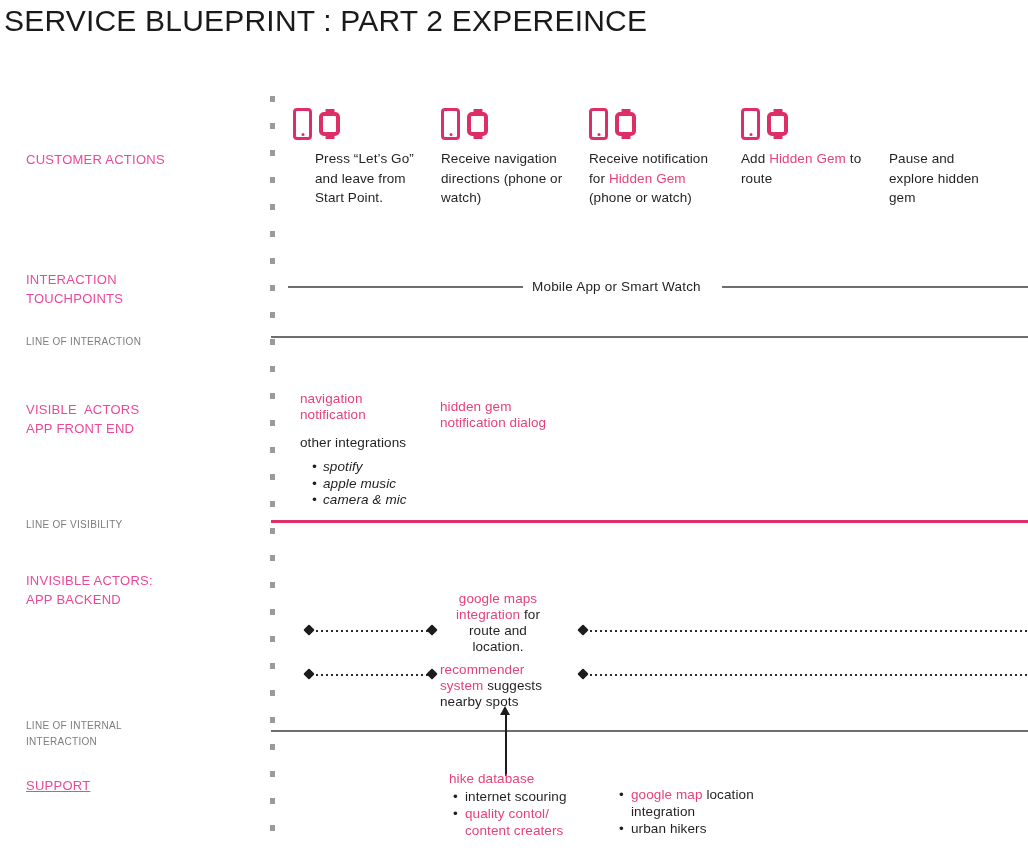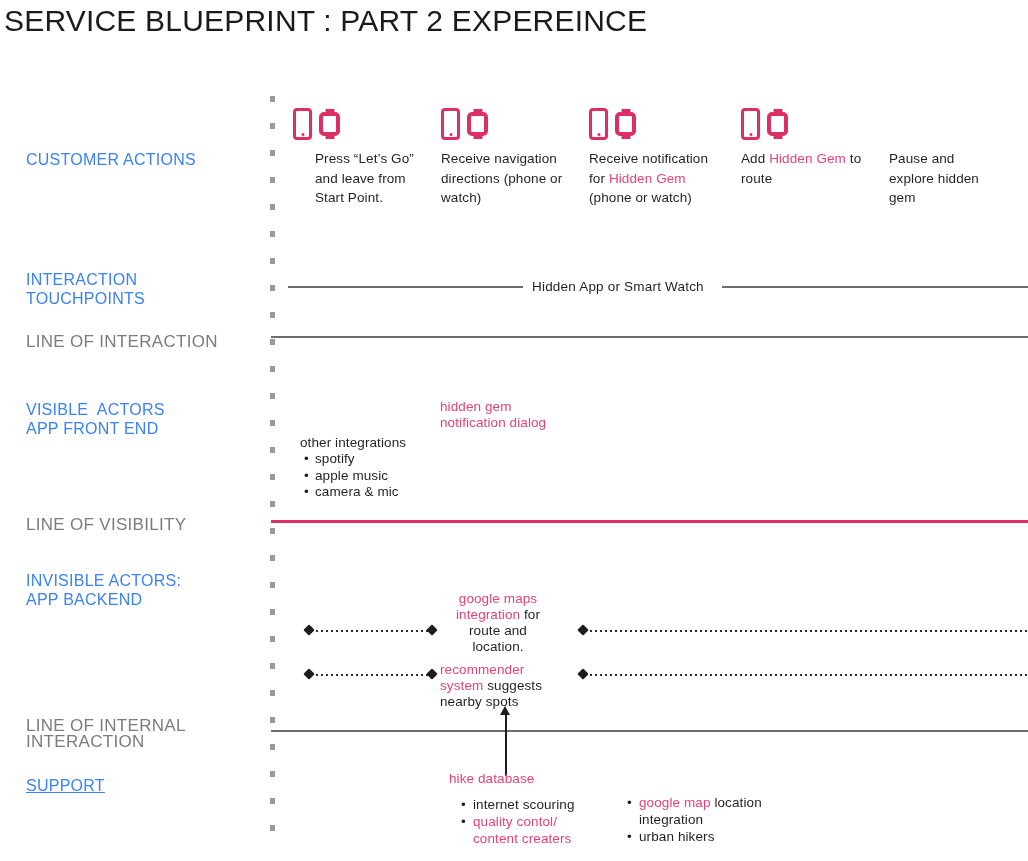--- a/index.html
+++ b/index.html
@@ -30,29 +30,29 @@
     letter-spacing: 0.2px;
     color: #1a1a1a;
     font-weight: 400;
     white-space: nowrap;
   }
 
   
   .row-label {
     position: absolute;
     left: 26px;
-    font-size: 16px;
+    font-size: 13px;
     line-height: 19px;
-    color: #3b82f6;
+    color: #ec4899;
     letter-spacing: 0.25px;
     white-space: pre;
   }
   .row-label.muted {
     color: #7c7c7c;
-    font-size: 17px;
+    font-size: 10px;
     line-height: 16px;
     letter-spacing: 0.3px;
   }
 
   
   .spine {
     position: absolute;
     left: 270px;
     top: 96px;
     width: 5px;
@@ -145,23 +145,24 @@
   
   .blk {
     position: absolute;
     font-size: 13.5px;
     line-height: 16px;
     color: #231f20;
     letter-spacing: 0.1px;
   }
   .blk .pink-head { color: #e8417a; }
   .blk ul {
-    margin: 0;
+    margin: 8px;
     padding: 0 0 0 15px;
     list-style: none;
+    font-style: italic;
   }
   .blk ul li {
     position: relative;
     line-height: 16.5px;
   }
   .blk ul li::before {
     content: "\2022";
     position: absolute;
     left: -11px;
     top: 0;
@@ -222,21 +223,21 @@
   
   .sup {
     position: absolute;
     font-size: 13.5px;
     line-height: 16.5px;
     letter-spacing: 0.1px;
     color: #231f20;
   }
   .sup .head { color: #e8417a; }
   .sup ul {
-    margin: 8px;
+    margin: 0;
     padding: 0 0 0 16px;
     list-style: none;
   }
   .sup ul li {
     position: relative;
     line-height: 17px;
   }
   .sup ul li::before {
     content: "\2022";
     position: absolute;
@@ -280,25 +281,28 @@
     <span class="watch-icon"></span>
   </div>
 
   <div class="col-text" style="left:293px; top:149px; width:120px;margin-left:22px;"><span>Press “Let’s Go” and leave from Start Point.</span></div>
   <div class="col-text" style="left:441px; top:149px; width:126px;"><span>Receive navigation directions (phone or watch)</span></div>
   <div class="col-text" style="left:589px; top:149px; width:126px;"><span>Receive notification for </span><span class="pink">Hidden Gem</span><span> (phone or watch)</span></div>
   <div class="col-text" style="left:741px; top:149px; width:130px;"><span>Add </span><span class="pink">Hidden Gem</span><span> to route</span></div>
   <div class="col-text" style="left:889px; top:149px; width:110px;"><span>Pause and explore hidden gem</span></div>
 
   <div class="hline" style="left:288px; top:286px; width:235px;"></div>
-  <div class="touchpoint-text" style="left:532px; top:279px;">Hidden App or Smart Watch</div>
+  <div class="touchpoint-text" style="left:532px; top:279px;">Mobile App or Smart Watch</div>
   <div class="hline" style="left:722px; top:286px; width:306px;"></div>
 
   <div class="hline" style="left:271px; top:336px; width:757px;"></div>
 
+  <div class="blk" style="left:300px; top:391px; width:130px;">
+    <span class="pink-head">navigation<br>notification</span>
+  </div>
   <div class="blk" style="left:440px; top:399px; width:160px;">
     <span class="pink-head">hidden gem<br>notification dialog</span>
   </div>
 
   <div class="blk" style="left:300px; top:435px; width:175px;">
     <div>other integrations</div>
     <ul>
         <li>spotify</li>
         <li>apple music</li>
         <li>camera &amp; mic</li>

